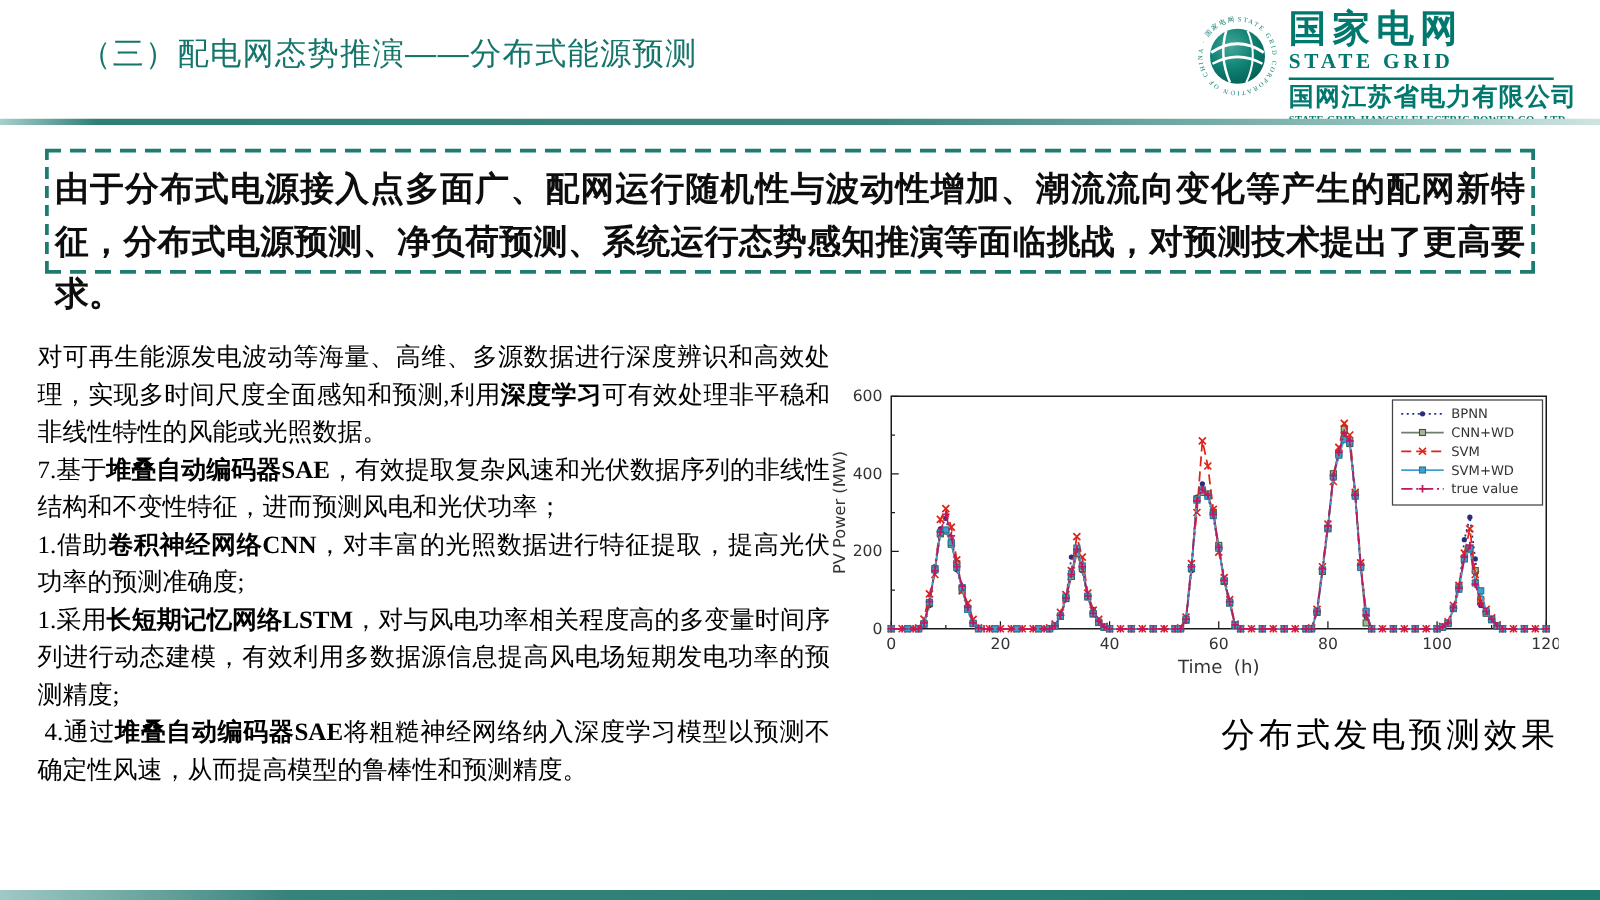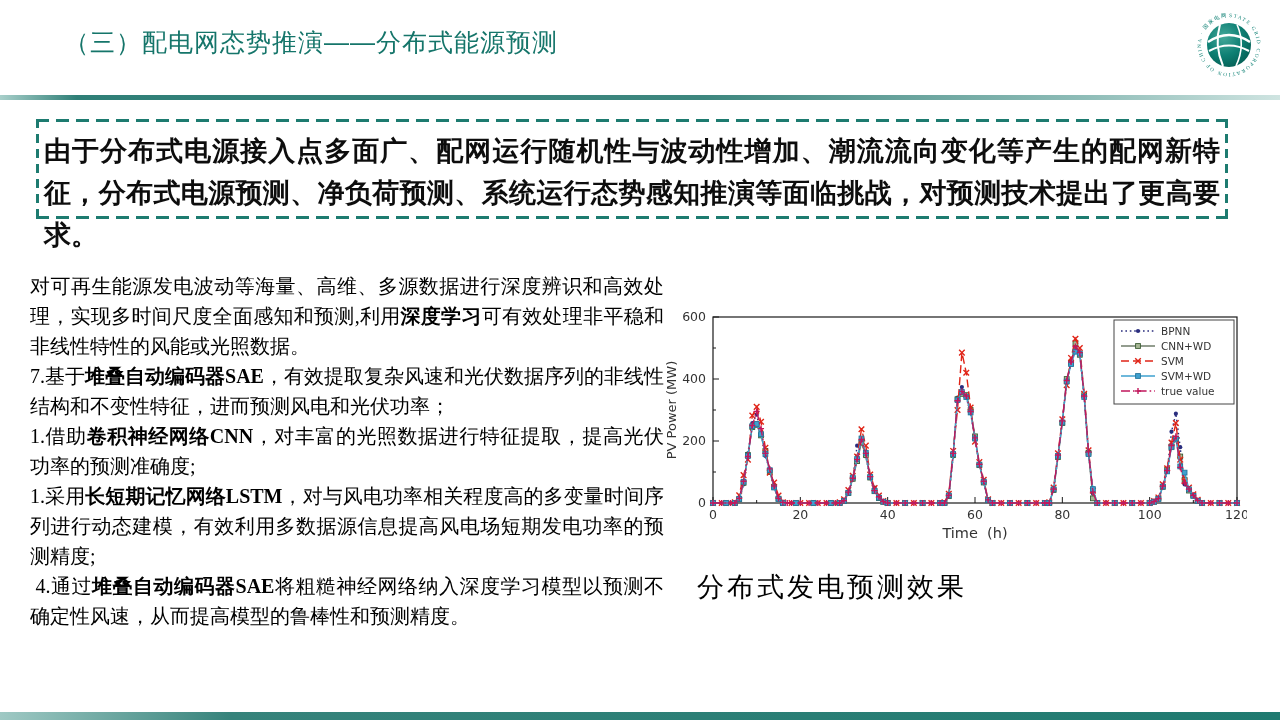--- a/index.html
+++ b/index.html
@@ -41,21 +41,21 @@
 
   
   .body-text{position:absolute;left:30px;top:271px;width:634px;
     font-family:"Liberation Serif","DejaVu Serif",serif;font-size:20px;line-height:30px;
     color:#000;text-align:justify;}
   .body-text p{margin:0;}
   .body-text b{font-weight:bold;}
 
   
   .figure{position:absolute;left:663px;top:303px;width:584px;}
-  .chart-caption{margin-top:20px;padding-left:34px;text-align:left;font-size:27px;
+  .chart-caption{margin-top:20px;padding-left:34px;text-align:right;font-size:27px;
     letter-spacing:3px;color:#000;}
 </style>
 </head>
 <body>
 
 <div class="slide">
 
   <div class="slide-title">（三）配电网态势推演——分布式能源预测</div>
 
   <div class="logo">
@@ -71,20 +71,27 @@
       <circle cx="33" cy="33" r="32" fill="#ffffff"></circle>
       <text font-size="5.2" fill="#0e8074" font-family="Liberation Serif,serif" letter-spacing="1.5">
         <textPath href="#ringpath">STATE GRID CORPORATION OF CHINA · 国家电网公司 ·</textPath>
       </text>
       <circle cx="33" cy="33" r="22" fill="url(#gsph)"></circle>
       <path d="M12,30 Q33,16 54,30" stroke="#ffffff" stroke-width="2.4" fill="none"></path>
       <path d="M13,39 Q33,28 53,39" stroke="#ffffff" stroke-width="2" fill="none"></path>
       <path d="M24,12.5 Q18,33 27,54" stroke="#ffffff" stroke-width="2" fill="none"></path>
       <path d="M41,12.5 Q50,33 40,54" stroke="#ffffff" stroke-width="1.6" fill="none"></path>
     </svg>
+    <div class="logo-text">
+      <div class="logo-cn">国家电网</div>
+      <div class="logo-en">STATE GRID</div>
+      <div class="logo-rule"></div>
+      <div class="logo-company-cn">国网江苏省电力有限公司</div>
+      <div class="logo-company-en">STATE GRID JIANGSU ELECTRIC POWER CO., LTD.</div>
+    </div>
   </div>
 
   <div class="header-divider"></div>
 
   <div class="intro-box">
     <div class="intro-text">由于分布式电源接入点多面广、配网运行随机性与波动性增加、潮流流向变化等产生的配网新特征，分布式电源预测、净负荷预测、系统运行态势感知推演等面临挑战，对预测技术提出了更高要求。</div>
   </div>
 
   <div class="body-text">
     <p><span>对可再生能源发电波动等海量、高维、多源数据进行深度辨识和高效处理，实现多时间尺度全面感知和预测,利用</span><b>深度学习</b><span>可有效处理非平稳和非线性特性的风能或光照数据。</span></p>

